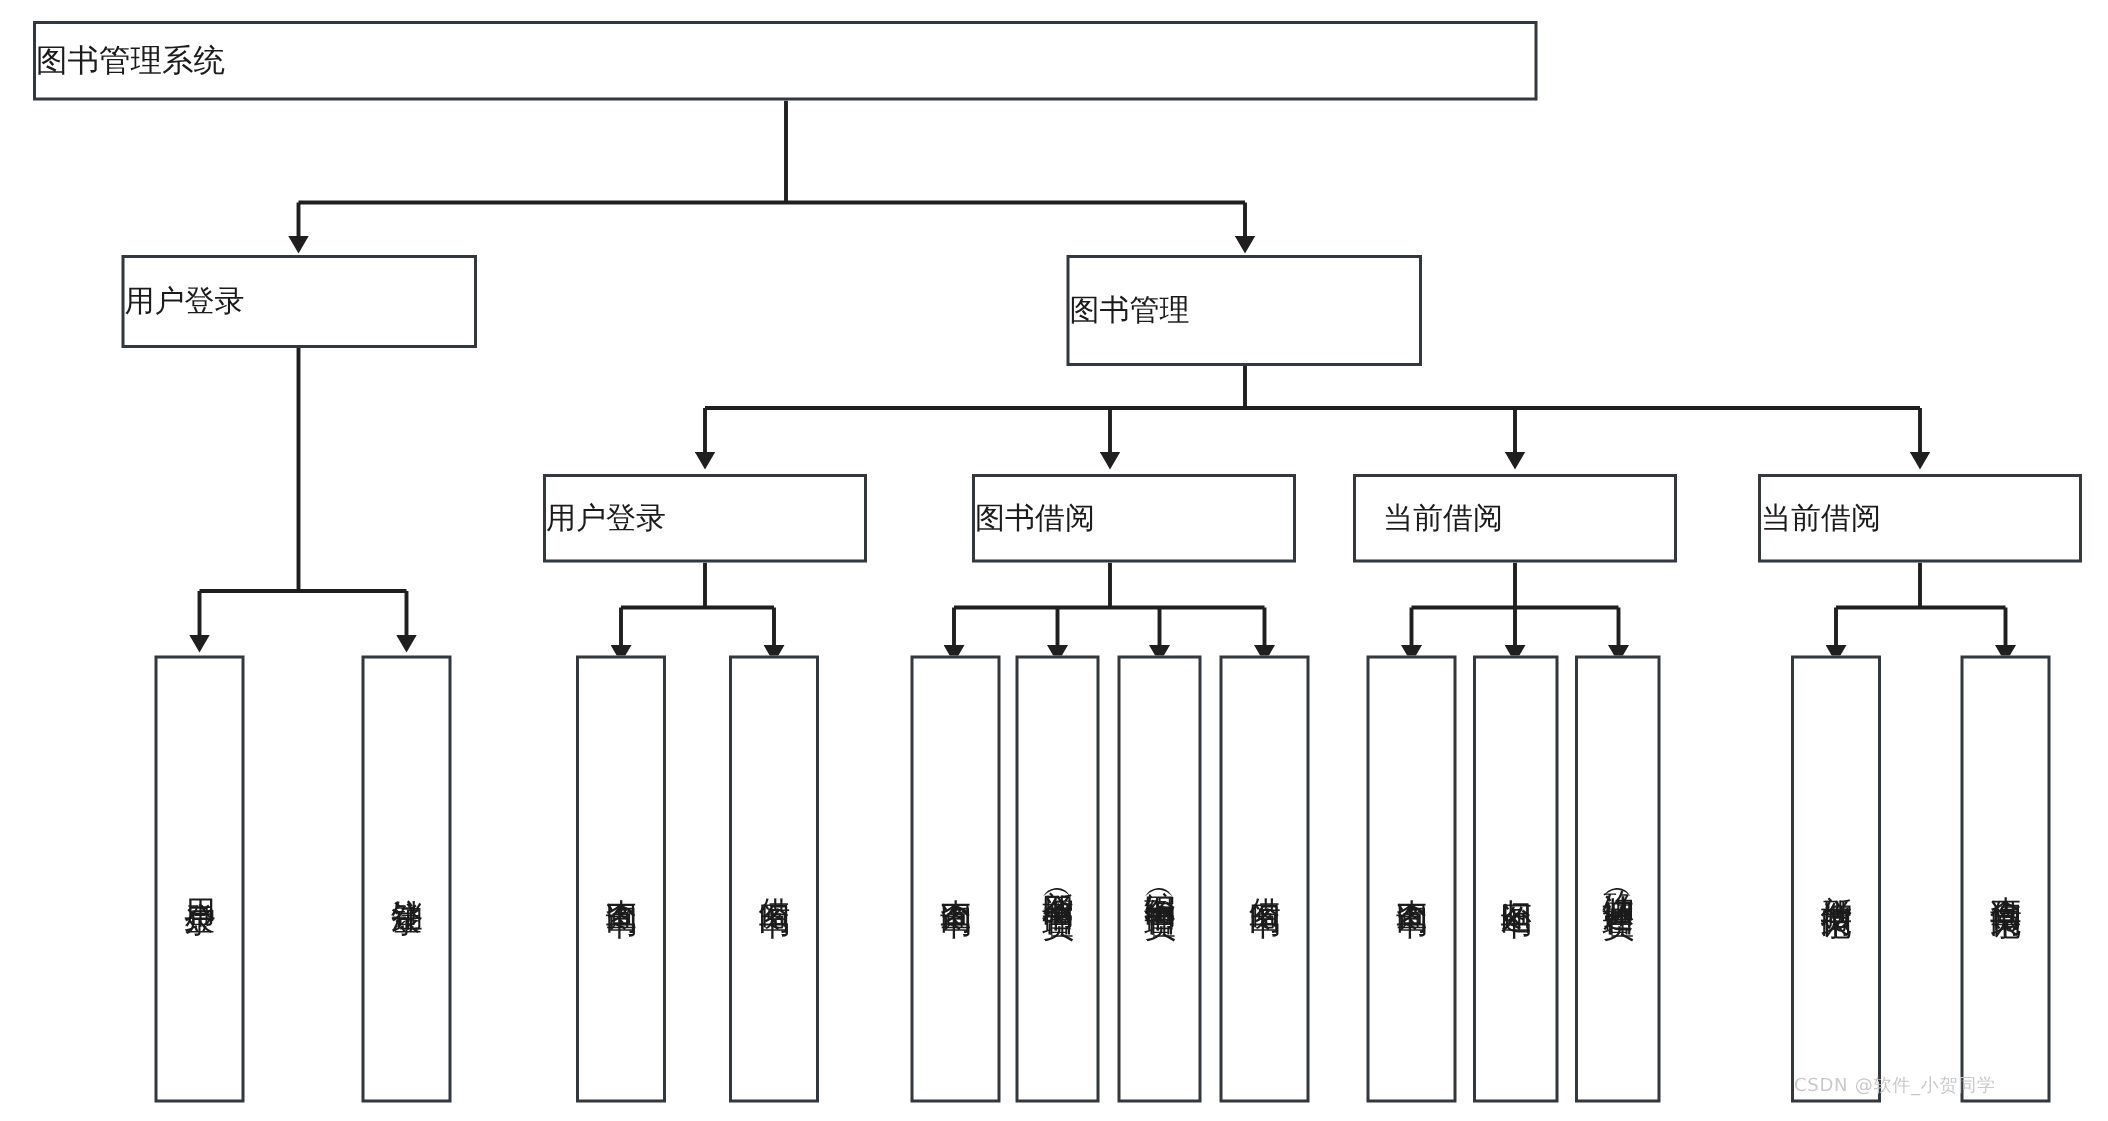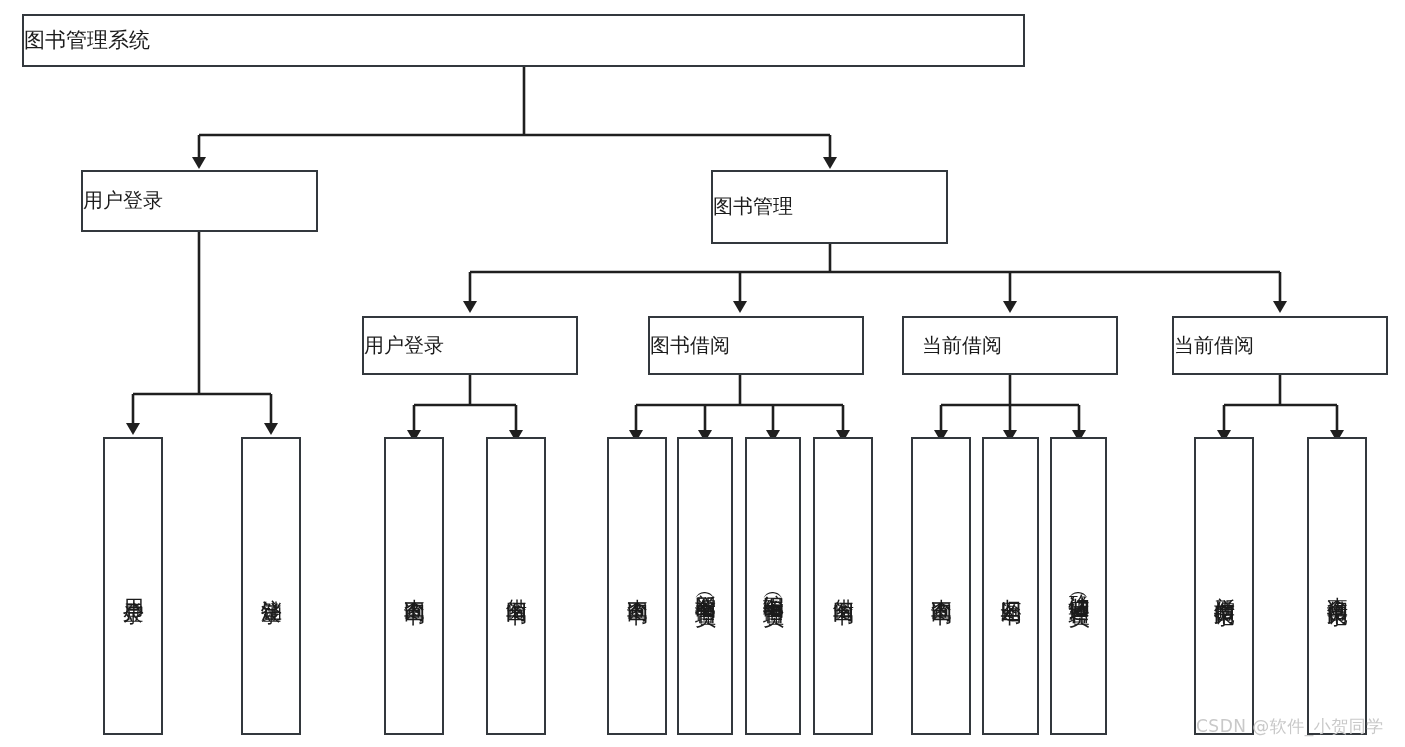--- a/index.html
+++ b/index.html
@@ -58,21 +58,21 @@
   }
   .node.leaf .leaf-text {
     writing-mode: vertical-rl;
     text-orientation: upright;
     display: block;
     max-height: 100%;
   }
   .watermark {
     position: absolute;
     color: #c9c9c9;
-    font-size: 17px;
+    font-size: 12px;
     letter-spacing: 0.5px;
     white-space: nowrap;
     user-select: none;
   }
 </style>
 </head>
 <body>
 
 <div id="diagram">
 

